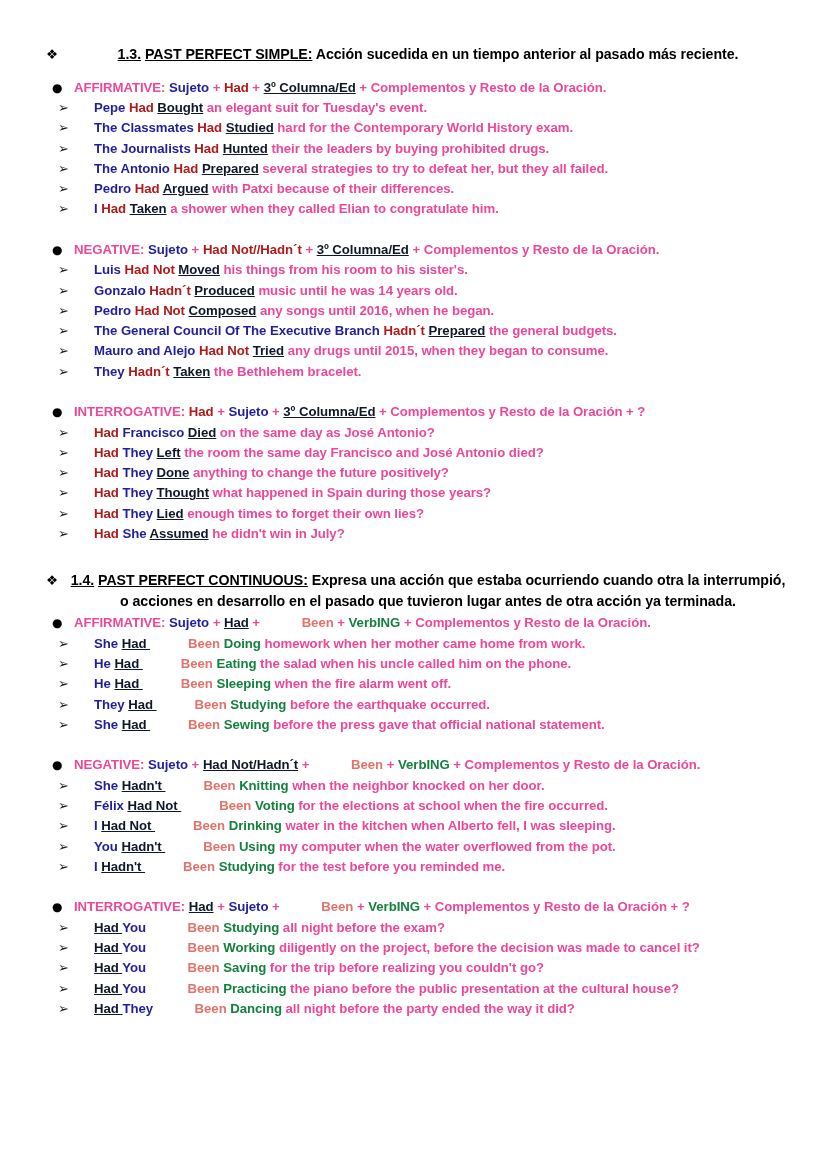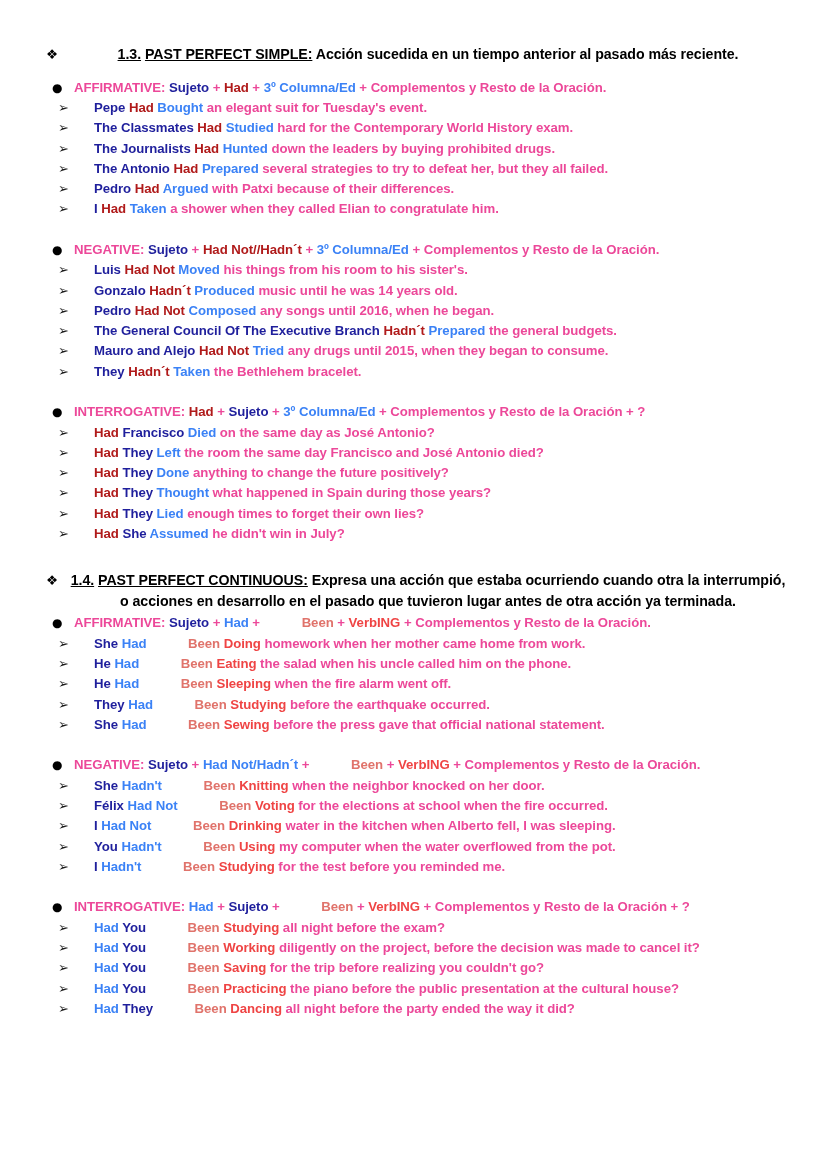--- a/index.html
+++ b/index.html
@@ -100,23 +100,23 @@
   }
 
   .gap-sm { height: 11px; }
   .gap-md { height: 20px; }
   .gap-lg { height: 26px; }
 
   
   .c-black  { color: #ec4899; }
   .c-blue   { color: #1f1f9c; }
   .c-red    { color: #b01a1a; }
-  .c-green  { color: #3b82f6; }
+  .c-green  { color: #0f172a; text-decoration: underline; }
   .c-salmon { color: #e0736b; padding-left: 38px; }
-  .c-dkred  { color: #ef4444; }
+  .c-dkred  { color: #15803d; }
 </style>
 </head>
 <body>
 
 <div class="page">
   <div id="content">
       <div class="section">
         <span class="marker">❖</span>
         <div class="section-text"><span class="ttl">1.3.</span> <span class="ttl">PAST PERFECT SIMPLE:</span> <span>Acción sucedida en un tiempo anterior al pasado más reciente.</span></div>
       </div>
@@ -128,21 +128,21 @@
       <div class="ex">
         <span class="marker">➢</span>
         <div class="ex-text"><span class="c-blue">Pepe </span><span class="c-red">Had </span><span class="c-green">Bought</span><span class="c-black"> an elegant suit for Tuesday's event.</span></div>
       </div>
       <div class="ex">
         <span class="marker">➢</span>
         <div class="ex-text"><span class="c-blue">The Classmates </span><span class="c-red">Had </span><span class="c-green">Studied</span><span class="c-black"> hard for the Contemporary World History exam.</span></div>
       </div>
       <div class="ex">
         <span class="marker">➢</span>
-        <div class="ex-text"><span class="c-blue">The Journalists </span><span class="c-red">Had </span><span class="c-green">Hunted</span><span class="c-black"> down the leaders by buying prohibited drugs.</span></div>
+        <div class="ex-text"><span class="c-blue">The Journalists </span><span class="c-red">Had </span><span class="c-green">Hunted</span><span class="c-black"> their the leaders by buying prohibited drugs.</span></div>
       </div>
       <div class="ex">
         <span class="marker">➢</span>
         <div class="ex-text"><span class="c-blue">The Antonio </span><span class="c-red">Had </span><span class="c-green">Prepared</span><span class="c-black"> several strategies to try to defeat her, but they all failed.</span></div>
       </div>
       <div class="ex">
         <span class="marker">➢</span>
         <div class="ex-text"><span class="c-blue">Pedro </span><span class="c-red">Had </span><span class="c-green">Argued</span><span class="c-black"> with Patxi because of their differences.</span></div>
       </div>
       <div class="ex">

